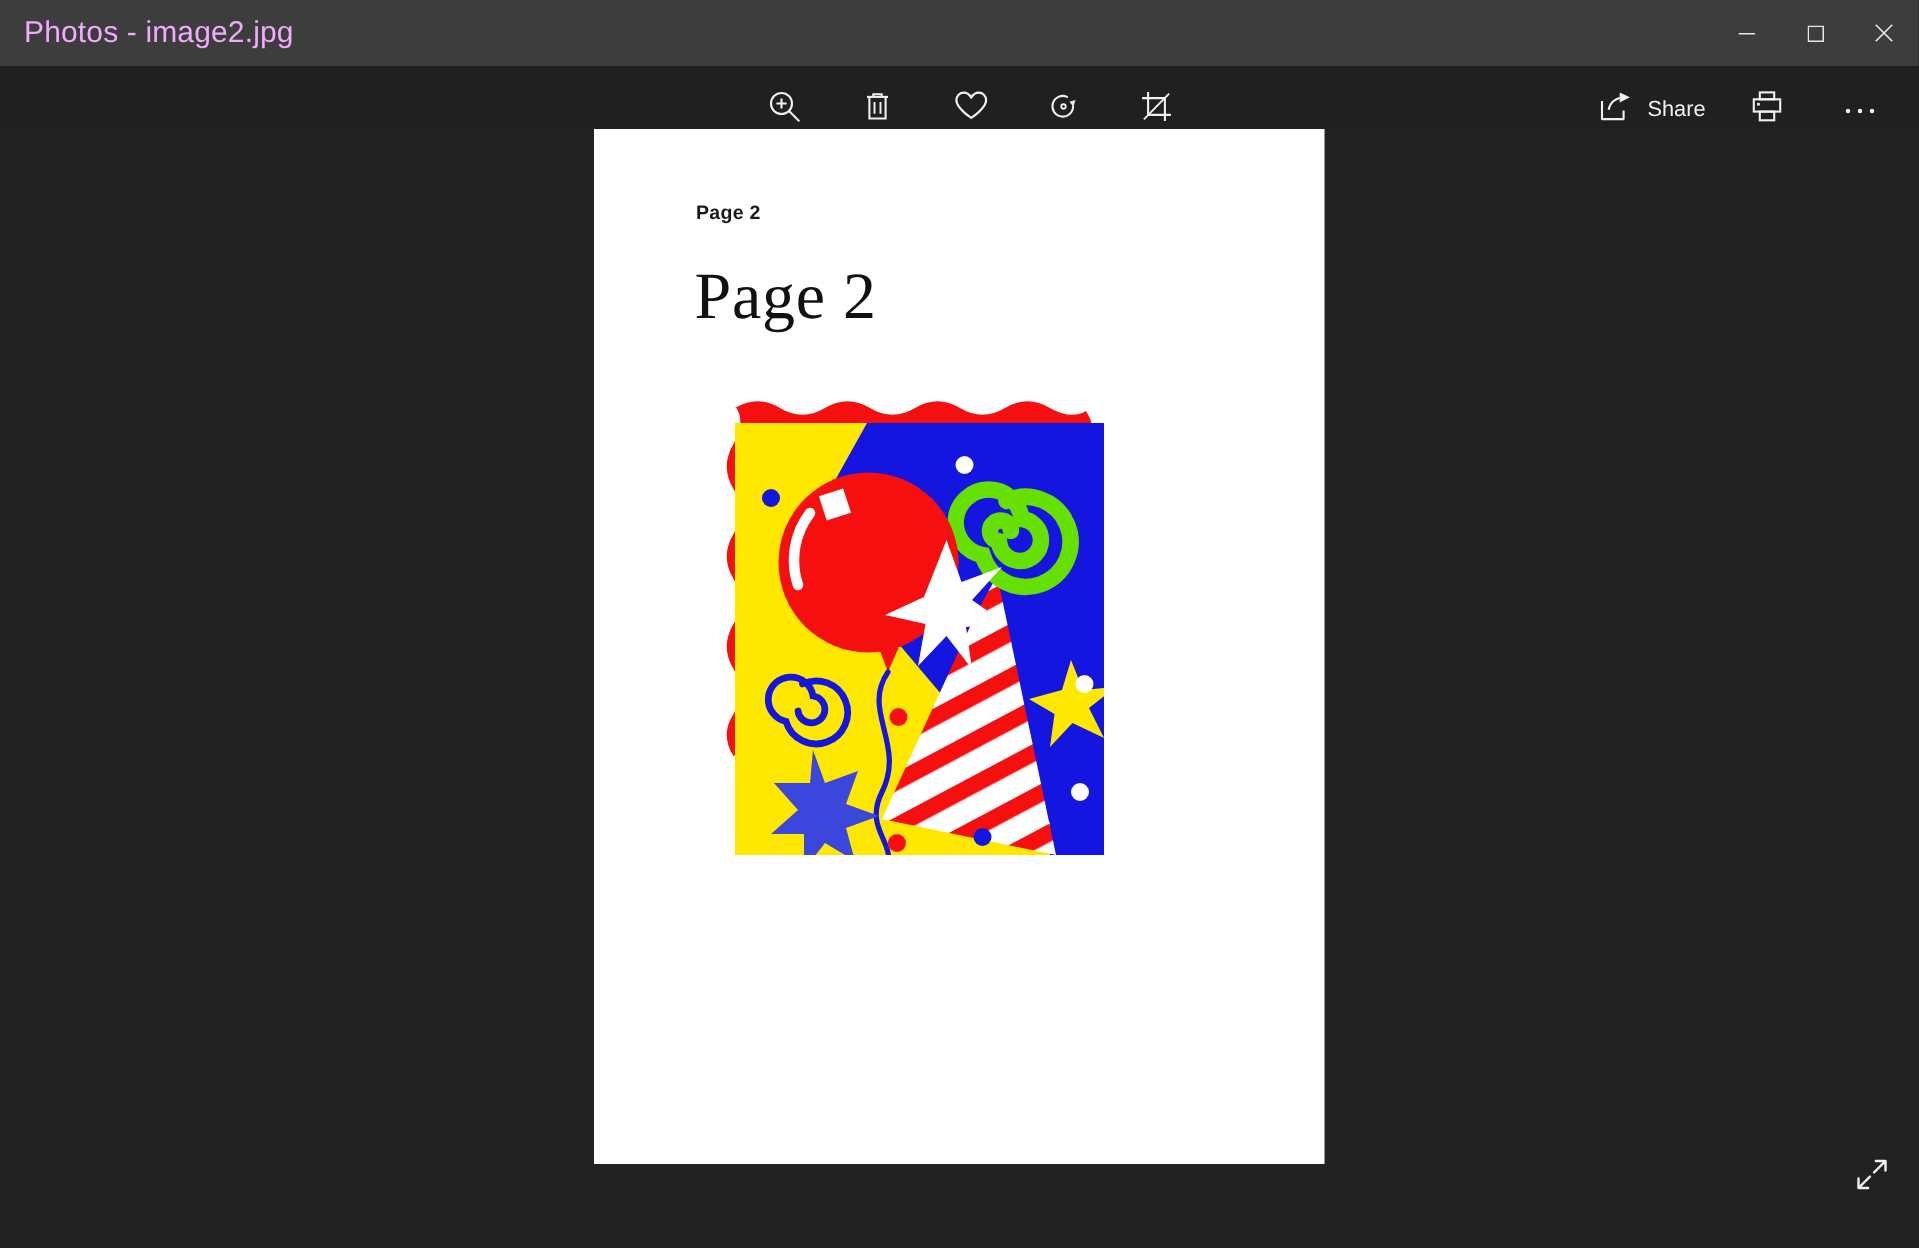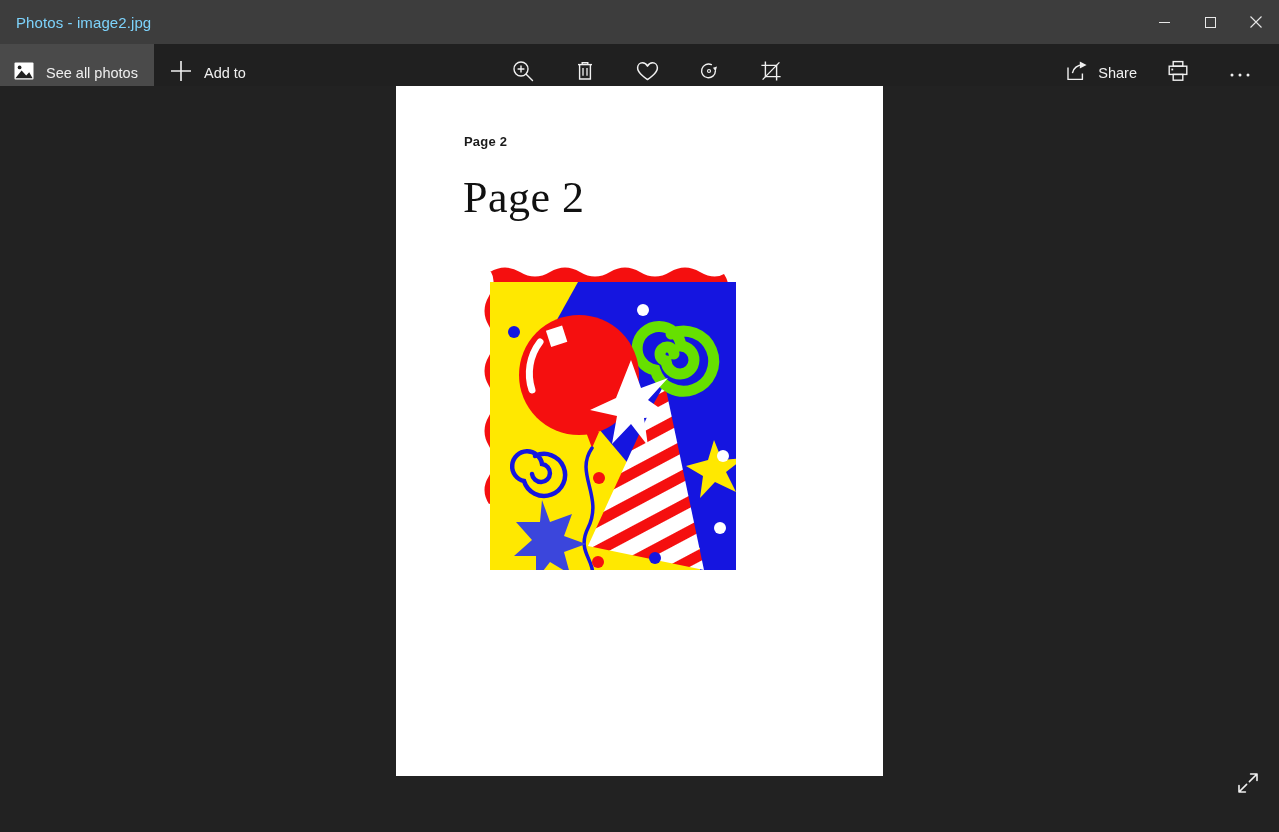--- a/index.html
+++ b/index.html
@@ -15,22 +15,22 @@
   .titlebar {
     position: absolute;
     top: 0; left: 0;
     width: 1279px; height: 44px;
     background: #3d3d3d;
     display: flex;
     align-items: center;
   }
   .title-text {
     margin-left: 16px;
-    color: #7dd3fc;
-    font-size: 15px;
+    color: #f0abfc;
+    font-size: 20px;
     letter-spacing: 0.1px;
     white-space: nowrap;
   }
   .winbtns {
     position: absolute;
     right: 0; top: 0;
     height: 44px;
     display: flex;
   }
   .winbtn {
@@ -164,41 +164,20 @@
     <div class="winbtn close">
       <svg width="12" height="12" viewBox="0 0 12 12">
         <path d="M0.5 0.5 L11.5 11.5 M11.5 0.5 L0.5 11.5" stroke="#e8e8e8" stroke-width="1.1" fill="none"></path>
       </svg>
     </div>
   </div>
 </div>
 
 <div class="toolbar">
 
-  <div class="tb-left">
-    <div class="see-all">
-      <span>
-        <svg width="20" height="18" viewBox="0 0 20 18">
-          <rect x="0.5" y="0.5" width="19" height="17" rx="1" fill="#ffffff"></rect>
-          <circle cx="5.6" cy="5.4" r="1.9" fill="#202020"></circle>
-          <path d="M1.4 16.2 L7.6 8.4 L12.2 13.4 L15.2 10.2 L18.6 16.2 Z" fill="#202020"></path>
-        </svg>
-      </span>
-      <span class="tb-label">See all photos</span>
-    </div>
-
-    <div class="add-to">
-      <span>
-        <svg width="22" height="22" viewBox="0 0 22 22">
-          <path d="M11 1 V21 M1 11 H21" stroke="#f0f0f0" stroke-width="1.6" fill="none"></path>
-        </svg>
-      </span>
-      <span class="tb-label">Add to</span>
-    </div>
-  </div>
 
   <div class="tb-center">
     <div class="icon-btn">
       <span>
         <svg width="22" height="22" viewBox="0 0 22 22">
           <circle cx="9" cy="9" r="7" fill="none" stroke="#f0f0f0" stroke-width="1.4"></circle>
           <path d="M9 5.6 V12.4 M5.6 9 H12.4" stroke="#f0f0f0" stroke-width="1.4"></path>
           <path d="M14.2 14.2 L20.5 20.5" stroke="#f0f0f0" stroke-width="1.4" stroke-linecap="round"></path>
         </svg>
       </span>

